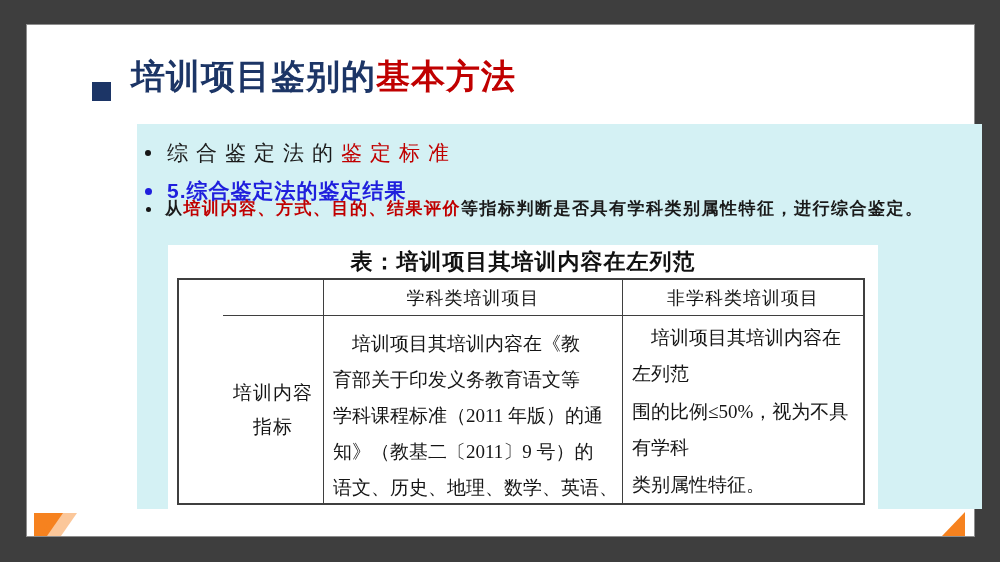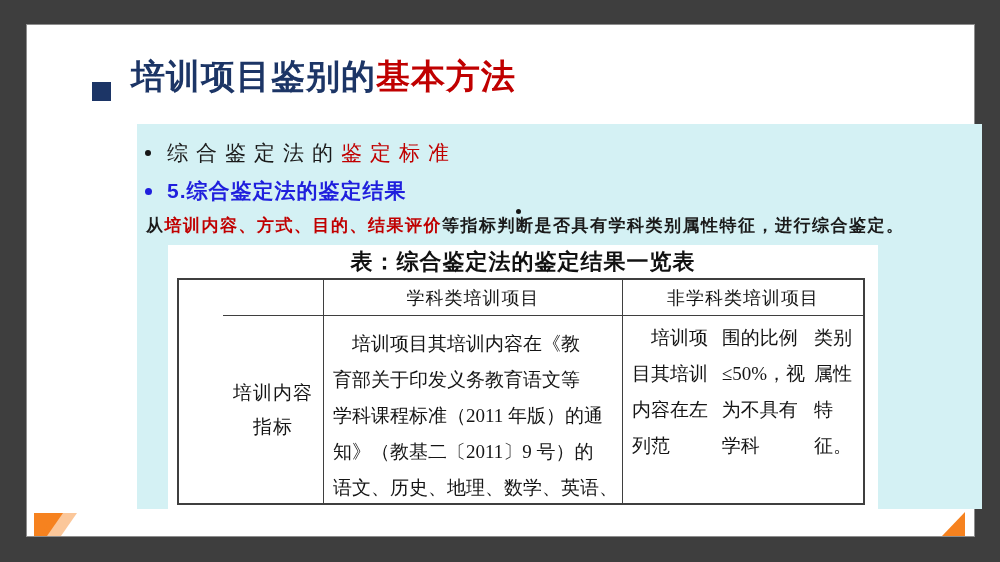--- a/index.html
+++ b/index.html
@@ -20,42 +20,42 @@
   .panel{position:absolute;left:65px;top:99px;width:845px;height:385px;background:var(--cyan);margin-left:45px;}
   .bullet{position:absolute;display:flex;align-items:center;white-space:nowrap;}
   .dot{border-radius:50%;flex:0 0 auto;}
   .b1{left:8px;top:14px;line-height:30px;}
   .b1 .dot{width:6px;height:6px;background:#161616;margin-right:16px;}
   .b1 .txt{font-family:"Liberation Serif",serif;font-size:21px;letter-spacing:8px;color:var(--text);}
   .b1 .red{color:var(--red);}
   .b2{left:8px;top:51px;line-height:32px;}
   .b2 .dot{width:7px;height:7px;background:var(--blue);margin-right:15px;}
   .b2 .txt{font-size:21px;font-weight:bold;letter-spacing:1px;color:var(--blue);}
-  .b3{left:9px;top:85px;line-height:24px;flex-direction:column;}
+  .b3{left:9px;top:73px;line-height:24px;}
   .b3 .dot{width:5px;height:5px;background:#161616;margin-right:14px;}
   .b3 .txt{font-family:"Liberation Serif",serif;font-weight:bold;font-size:17px;
            letter-spacing:1.5px;color:var(--text);}
   .b3 .red{color:var(--red);}
   
   .table-card{position:absolute;left:31px;top:121px;width:710px;height:264px;background:#ffffff;}
   .table-caption{text-align:center;font-size:22px;font-weight:bold;color:#111;
                  margin-top:3px;letter-spacing:1px;line-height:28px;}
   .gtable{position:absolute;left:9px;top:33px;width:688px;height:227px;box-sizing:border-box;
           border:2px solid var(--line);display:grid;grid-template-columns:101px 299px 1fr;
           grid-template-rows:36px 1fr;overflow:hidden;background:#fff;
           font-family:"Liberation Serif",serif;color:#151515;padding-left:44px;}
   .cell{box-sizing:border-box;overflow:hidden;}
   .br{border-right:1.5px solid var(--line);}
   .bb{border-bottom:1.5px solid var(--line);}
   .hcell{display:flex;align-items:center;justify-content:center;font-size:18px;letter-spacing:1px;}
   .label-cell{display:flex;flex-direction:column;justify-content:center;align-items:center;
               font-size:19px;line-height:34px;letter-spacing:1px;}
   .body-cell{font-size:19px;line-height:36px;}
   .subject-cell{padding:10px 4px 0 9px;}
-  .nonsubject-cell{display:flex;justify-content:space-between;padding:4px 4px 0 9px;}
+  .nonsubject-cell{display:flex;flex-direction:column;justify-content:space-between;padding:4px 4px 0 9px;}
   
   .accent{position:absolute;}
   .accent-l{left:7px;top:488px;}
   .accent-r{left:915px;top:487px;}
   .accent polygon{fill:var(--orange);}
   .accent polygon.lite{fill-opacity:0.45;}
 </style>
 </head>
 <body>
 
@@ -76,21 +76,21 @@
         <span class="dot"></span>
         <span class="txt">5.综合鉴定法的鉴定结果</span>
       </div>
 
       <div class="bullet b3">
         <span class="dot"></span>
         <span class="txt"><span>从</span><span class="red">培训内容、方式、目的、结果评价</span><span>等指标判断是否具有学科类别属性特征，进行综合鉴定。</span></span>
       </div>
 
       <div class="table-card">
-        <div class="table-caption">表：综合鉴定法的鉴定结果一览表</div>
+        <div class="table-caption">表：培训项目其培训内容在左列范</div>
 
         <div class="gtable">
           <div class="cell hcell br bb"></div>
           <div class="cell hcell br bb">学科类培训项目</div>
           <div class="cell hcell bb">非学科类培训项目</div>
 
           <div class="cell label-cell br">
               <div class="label-line">培训内容</div>
               <div class="label-line">指标</div>
             </div>

